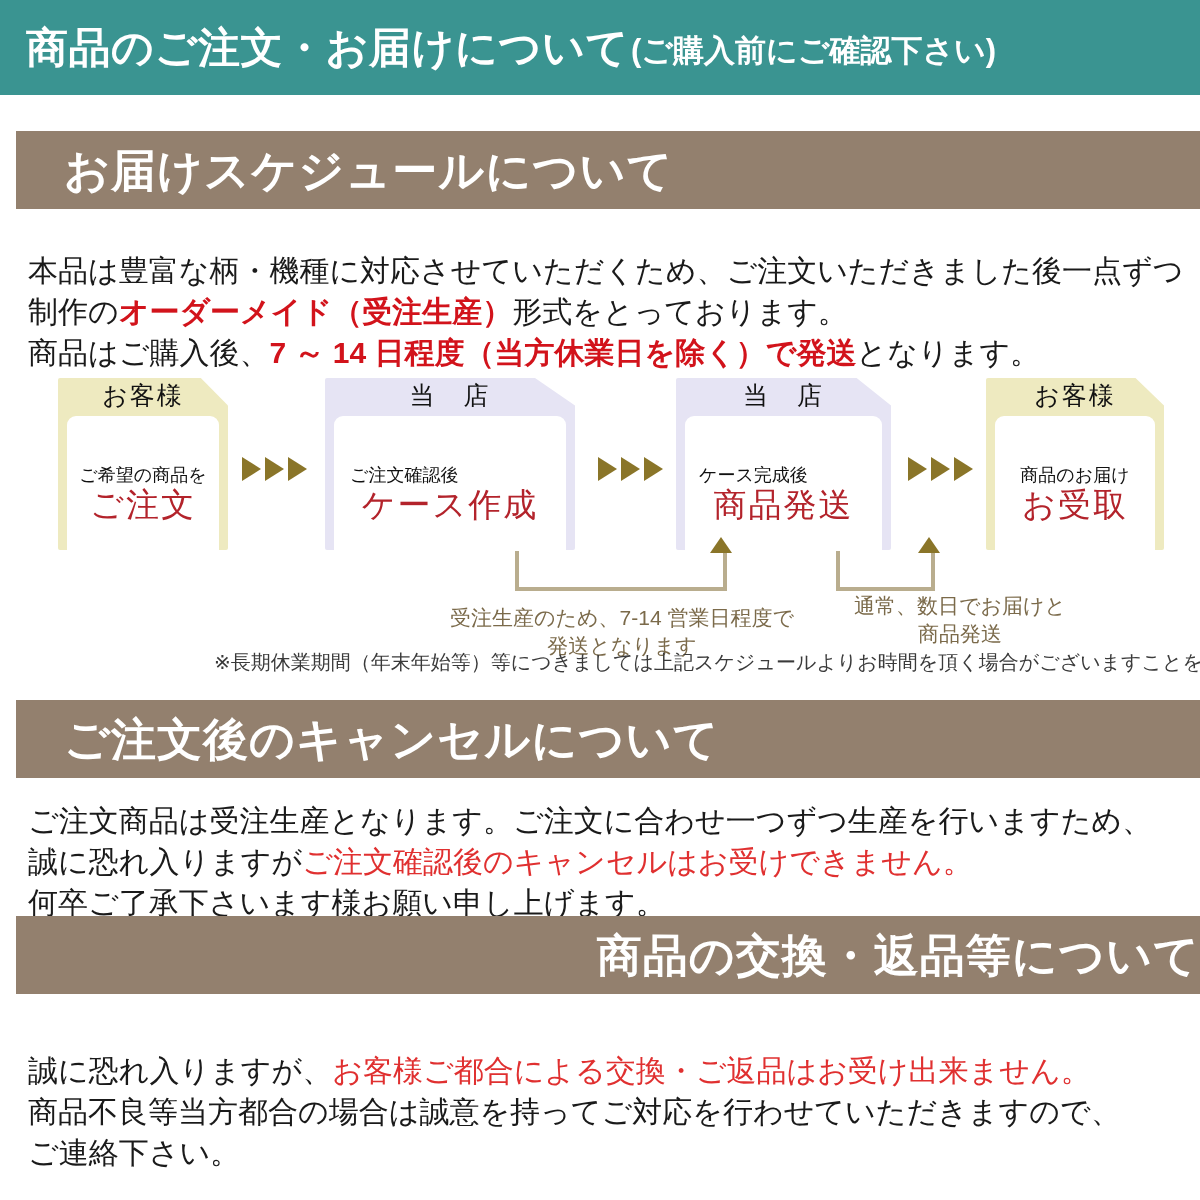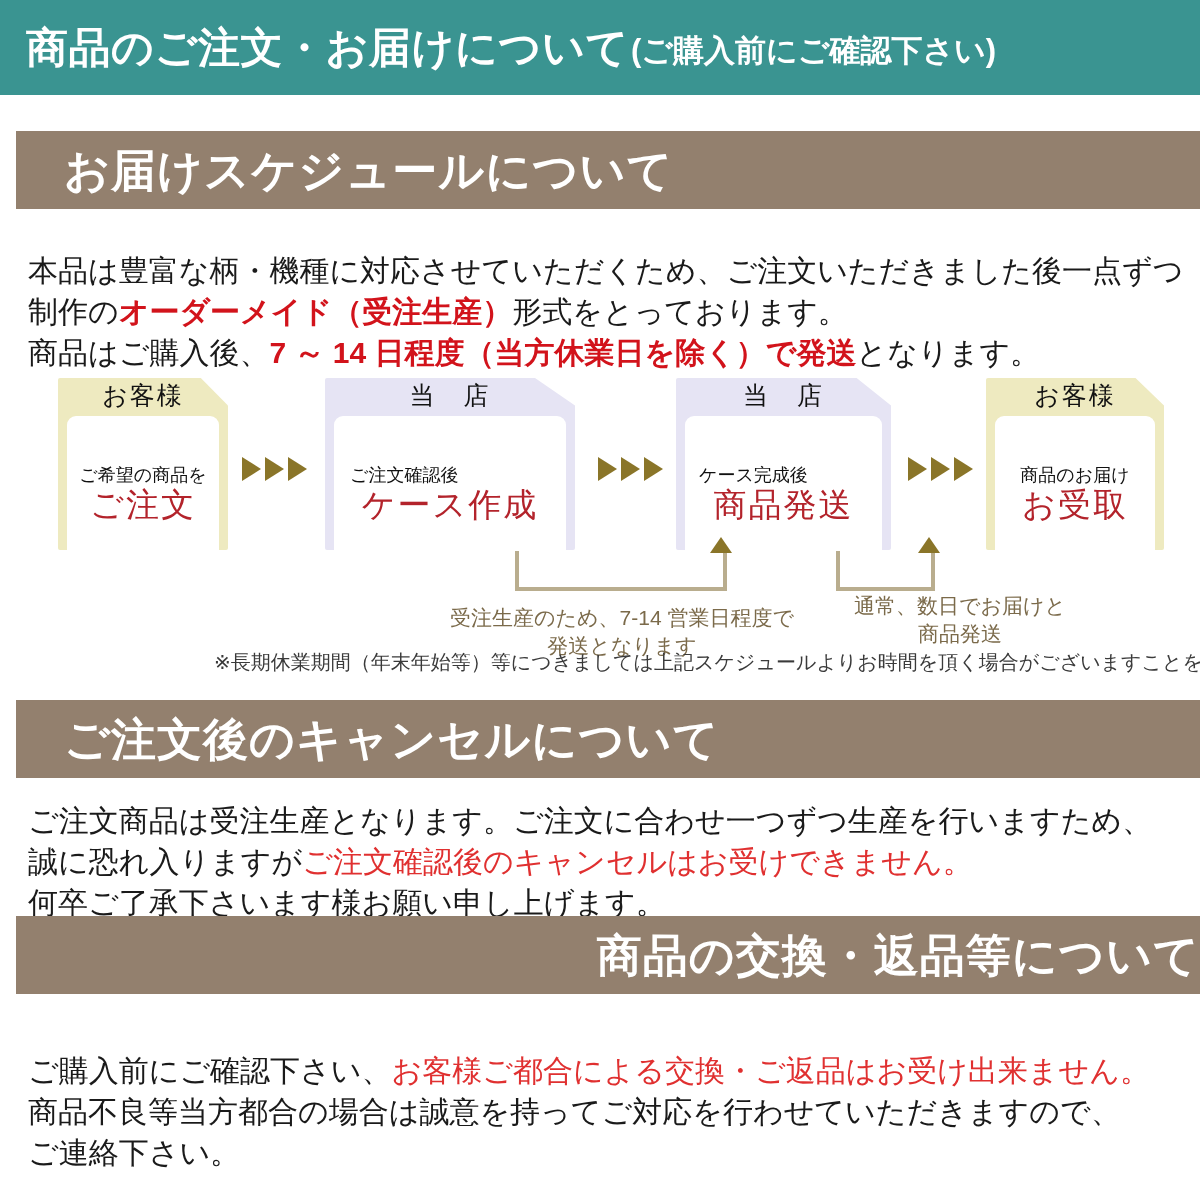--- a/index.html
+++ b/index.html
@@ -315,19 +315,19 @@
     </div>
     <div><span>何卒ご了承下さいます様お願い申し上げます。</span></div>
   </div>
 
   <div class="section-bar" style="top:916px;justify-content:flex-end;">
     <span class="section-title">商品の交換・返品等について</span>
   </div>
 
   <div class="body-text" style="top:1050px;">
     <div>
-      <span>ご購入前にご確認下さい、</span><span class="red-plain">お客様ご都合による交換・ご返品はお受け出来ません。</span>
+      <span>誠に恐れ入りますが、</span><span class="red-plain">お客様ご都合による交換・ご返品はお受け出来ません。</span>
     </div>
     <div><span>商品不良等当方都合の場合は誠意を持ってご対応を行わせていただきますので、</span></div>
     <div><span>ご連絡下さい。</span></div>
   </div>
 
 </div>
 
 </body></html>

